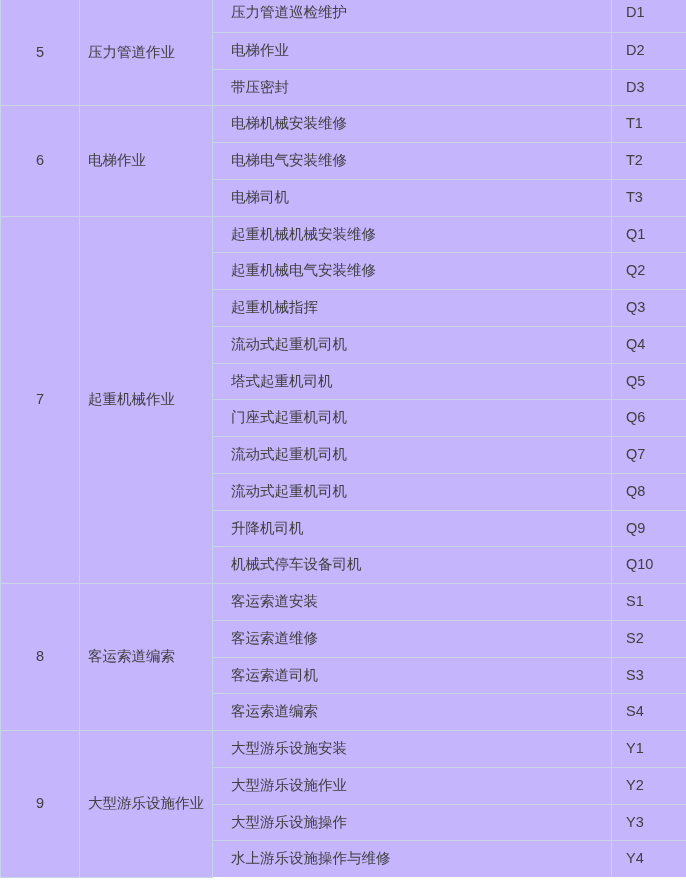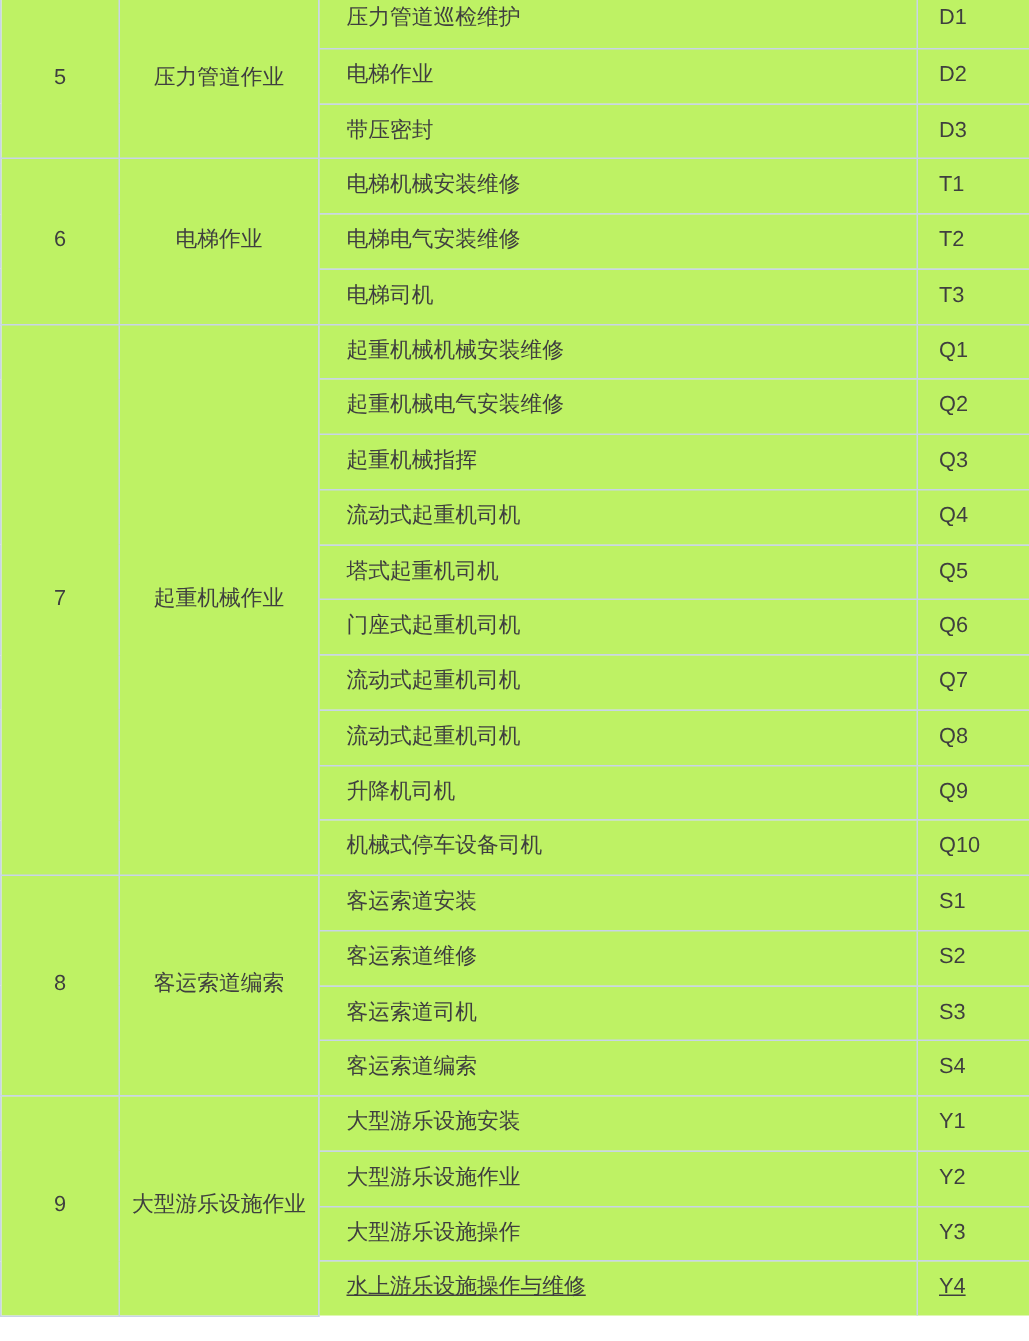--- a/index.html
+++ b/index.html
@@ -17,30 +17,30 @@
     border-collapse: collapse;
     width: 686px;
     table-layout: fixed;
   }
   table.cat-table td {
     border: 1px solid #c8d4e8;
     font-size: 14.5px;
     color: #3f3f3f;
     line-height: 1.5;
     vertical-align: middle;
-    background: #bef264;
+    background: #c4b5fd;
   }
   td.col-no {
     width: 74px;
     text-align: center;
     padding: 4px 2px;
   }
   td.col-cat {
     width: 116px;
-    text-align: center;
+    text-align: left;
     padding: 14px 8px;
   }
   td.col-item {
     width: 380px;
     text-align: left;
     padding: 7px 0 7px 18px;
   }
   td.col-code {
     width: 112px;
     text-align: left;
@@ -50,21 +50,20 @@
   tr.first-row td {
     border-top: none;
   }
   tr.first-row td.col-item,
   tr.first-row td.col-code {
     padding-top: 2px;
     padding-bottom: 8px;
   }
   tr.last-row td {
     border-bottom: none;
-    text-decoration: underline;
   }
 </style>
 </head>
 <body>
 
 <table class="cat-table">
   <tbody>
 
     <tr class="first-row">
       <td class="col-no" rowspan="3">5</td>

